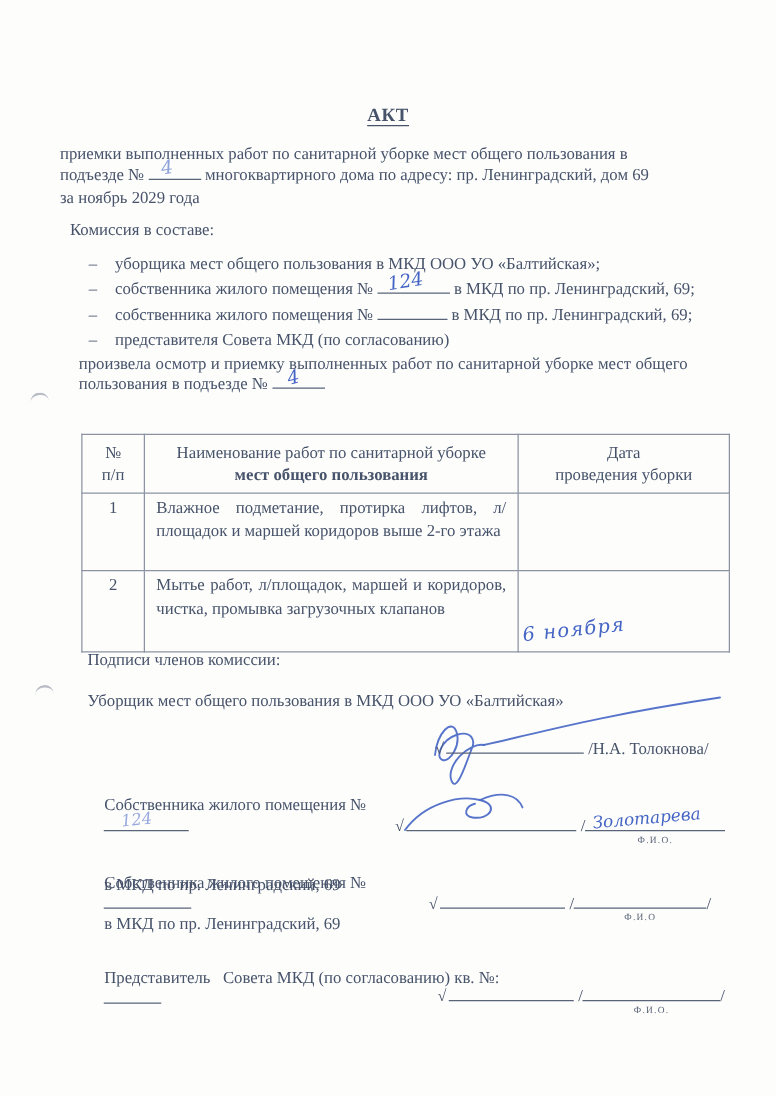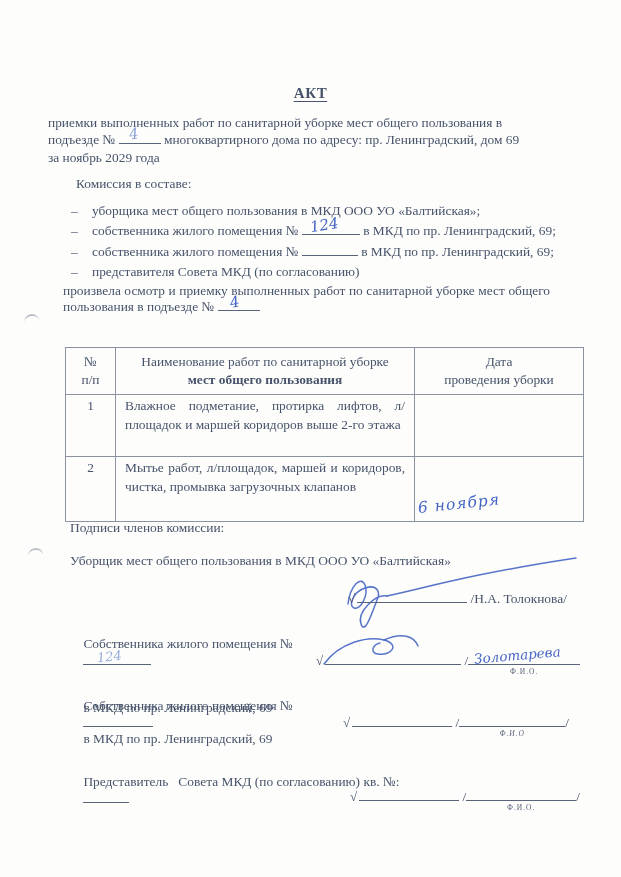--- a/index.html
+++ b/index.html
@@ -14,21 +14,21 @@
 
   .title {
     top:85px; left:0; width:100%; text-align:center;
     font-weight:bold; font-size:15px; letter-spacing:0.6px;
     text-decoration:underline; text-underline-offset:3px;
   }
   .subtitle {
     top:114px; left:48px; width:524px; 
     line-height:17.4px;
   }
-  .intro { top:176px; left:76px; }
+  .intro { top:176px; left:56px; }
 
   .members { top:201px; left:71px; width:488px; }
   .member { display:flex; line-height:20.3px; }
   .member .dash { width:21px; flex:0 0 21px; }
 
   .paragraph {
     top:283px; left:63px; width:487px;
     text-align:justify; line-height:15px;
   }
 
@@ -201,21 +201,21 @@
   </div>
 
   <div class="abs sig-label" style="top:682px;">
     <span>Собственника жилого помещения №</span>
     <span class="blank" style="width:70px;"></span>
     <span>в МКД по пр. Ленинградский, 69</span>
   </div>
   <div class="abs sig-row" style="top:712px; left:343px;">
     <span class="mark">√</span><span class="line" style="width:100px;"></span>
     <span>/</span><span class="line" style="width:106px;">
-      <span class="fio" style="position:absolute; left:0; right:0; top:15px;font-style:italic;">Ф.И.О</span>
+      <span class="fio" style="position:absolute; left:0; right:0; top:15px;">Ф.И.О</span>
     </span><span>/</span>
   </div>
 
   <div class="abs sig-label" style="top:758px;">
     <span>Представитель   Совета МКД (по согласованию) кв. №:</span>
     <span class="blank" style="width:46px;"></span>
   </div>
   <div class="abs sig-row" style="top:786px; left:350px;">
     <span class="mark">√</span><span class="line" style="width:100px;"></span>
     <span>/</span><span class="line" style="width:110px;">

